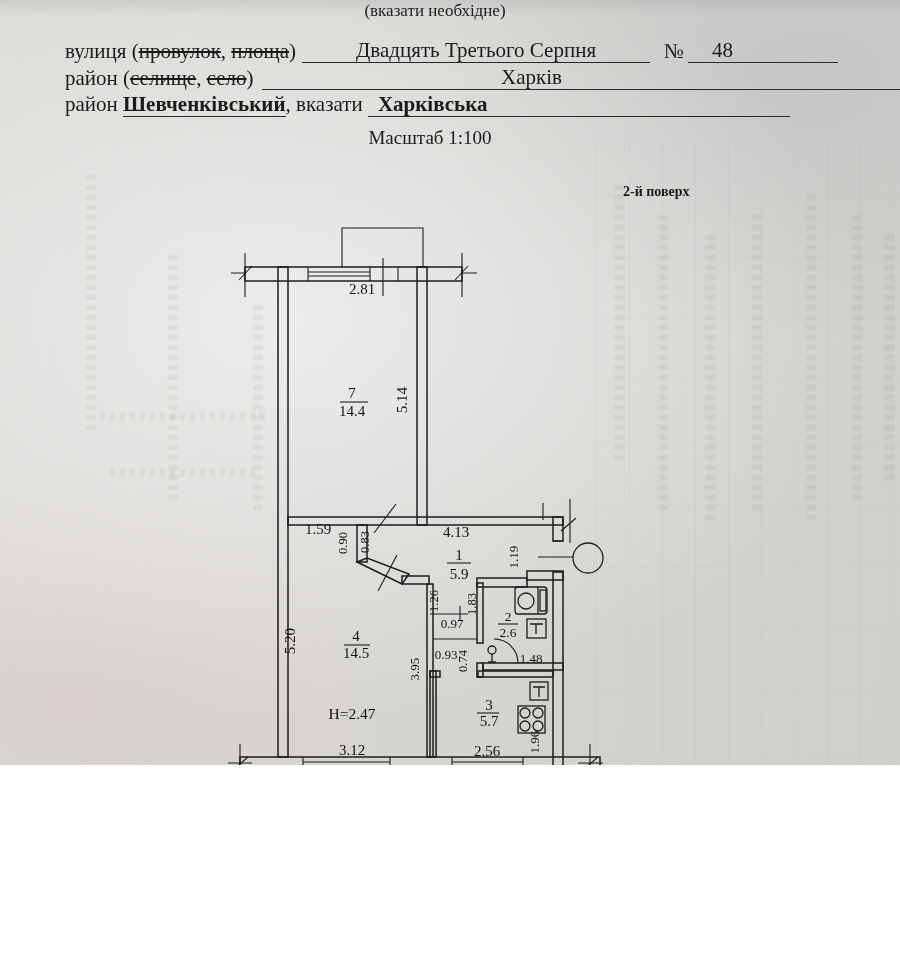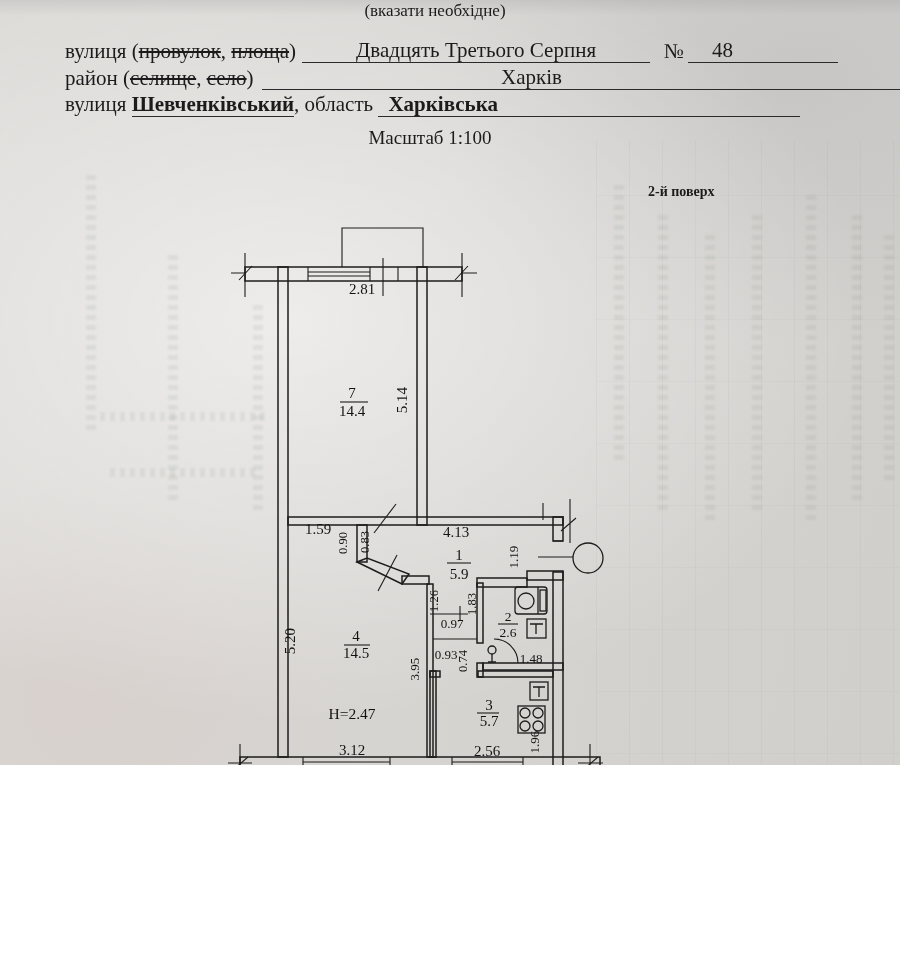--- a/index.html
+++ b/index.html
@@ -22,21 +22,21 @@
       repeating-linear-gradient(0deg, rgba(110,120,115,.09) 0 1px, rgba(0,0,0,0) 1px 62px);}
   .ggrid2{position:absolute;opacity:.5;
     background:repeating-linear-gradient(0deg, rgba(110,120,115,.08) 0 1px, rgba(0,0,0,0) 1px 55px);}
   
   .hline{position:absolute;left:57px;font-size:21px;line-height:24px;white-space:nowrap;margin-left:8px;}
   .note{position:absolute;left:-15px;top:1px;width:900px;text-align:center;font-size:17px;}
   .strike{text-decoration:line-through;text-decoration-thickness:1.5px;}
   .useg{display:inline-block;border-bottom:1.6px solid #2a2a2a;text-align:center;vertical-align:bottom;}
   .uword{display:inline-block;border-bottom:1.6px solid #2a2a2a;font-weight:bold;}
   .scale{position:absolute;left:-20px;top:127px;width:900px;text-align:center;font-size:19px;}
-  .floor{position:absolute;left:623px;top:184px;font-size:14px;font-weight:600;margin-left:25px;}
+  .floor{position:absolute;left:623px;top:184px;font-size:14px;font-weight:600;}
   
   svg{position:absolute;left:0;top:0;}
   .w{fill:none;stroke:#1c1c1c;stroke-width:1.5;}
   .thin{fill:none;stroke:#1c1c1c;stroke-width:1.1;}
   .fix{fill:none;stroke:#1c1c1c;stroke-width:1.3;}
   .dim{font-family:"Liberation Serif",serif;font-size:15px;fill:#141414;text-anchor:middle;}
   .dimS{font-family:"Liberation Serif",serif;font-size:12.5px;fill:#141414;text-anchor:middle;}
   .dimM{font-family:"Liberation Serif",serif;font-size:13px;fill:#141414;text-anchor:middle;}
   .room{font-family:"Liberation Serif",serif;font-size:15px;fill:#121212;text-anchor:middle;}
   .roomS{font-family:"Liberation Serif",serif;font-size:13.5px;fill:#121212;text-anchor:middle;}
@@ -65,21 +65,21 @@
 
   <div class="hline" style="top:38px;">
     <span>вулиця (</span><span class="strike">провулок</span><span>, </span><span class="strike">площа</span><span>)</span><span class="useg" style="width:348px;margin-left:6px;">Двадцять Третього Серпня</span><span style="margin-left:14px;">№</span><span class="useg" style="width:126px;text-align:left;padding-left:24px;margin-left:4px;">48</span>
   </div>
 
   <div class="hline" style="top:65px;">
     <span>район (</span><span class="strike">селище</span><span>, </span><span class="strike">село</span><span>)</span><span class="useg" style="width:540px;padding-right:180px;margin-left:8px;">Харків</span>
   </div>
 
   <div class="hline" style="top:92px;">
-    <span>вулиця </span><span class="uword">Шевченківський</span><span>, область </span><span class="useg" style="width:412px;text-align:left;padding-left:10px;font-weight:bold;">Харківська</span>
+    <span>район </span><span class="uword">Шевченківський</span><span>, вказати </span><span class="useg" style="width:412px;text-align:left;padding-left:10px;font-weight:bold;">Харківська</span>
   </div>
 
   <div class="scale">Масштаб 1:100</div>
   <div class="floor">2-й поверх</div>
 
   <svg width="900" height="957" viewBox="0 0 900 957">
     <g>
       <rect class="w" x="245" y="267" width="217" height="14"></rect>
       <rect class="w" x="278" y="267" width="10" height="490"></rect>
       <rect class="w" x="417" y="267" width="10" height="258"></rect>

